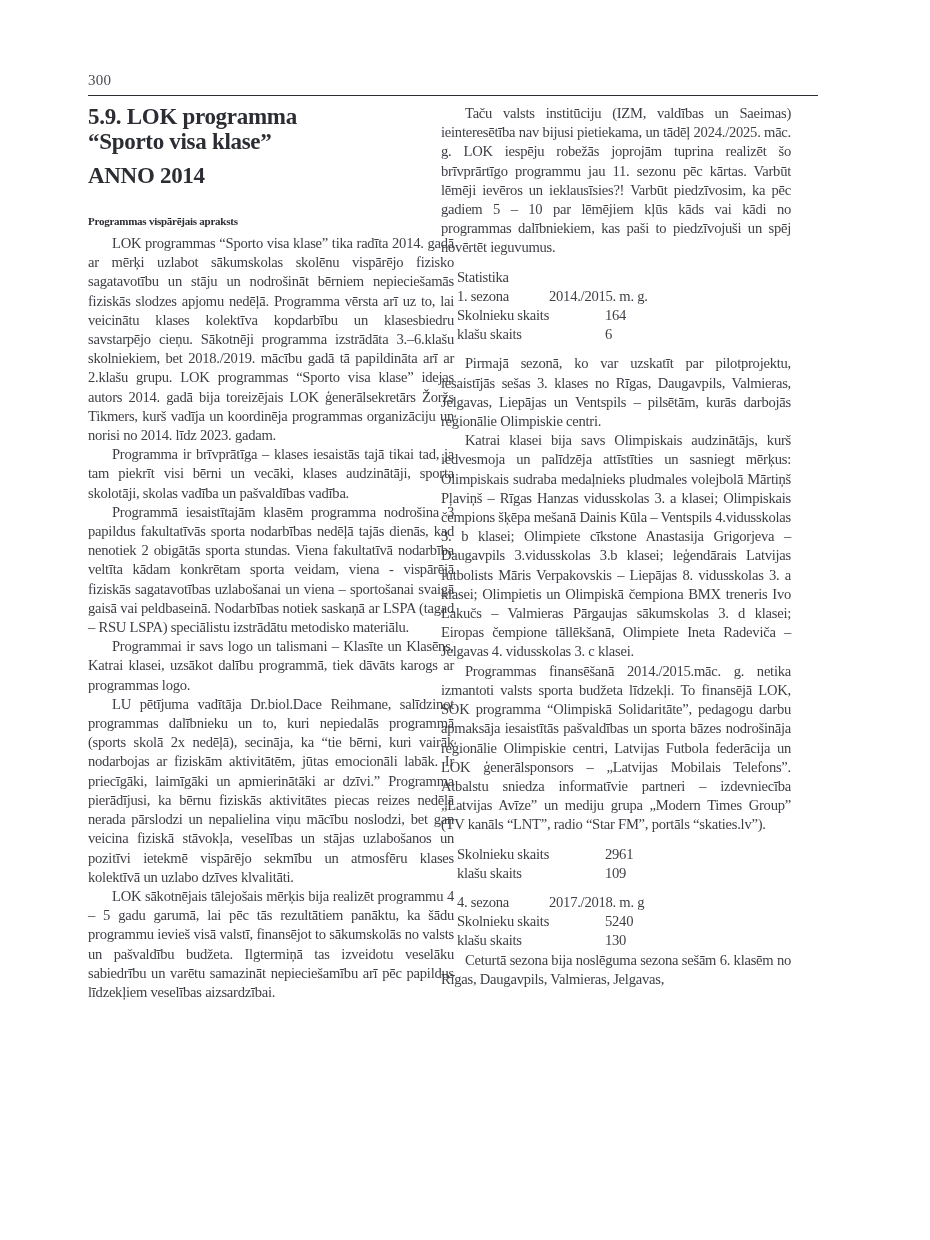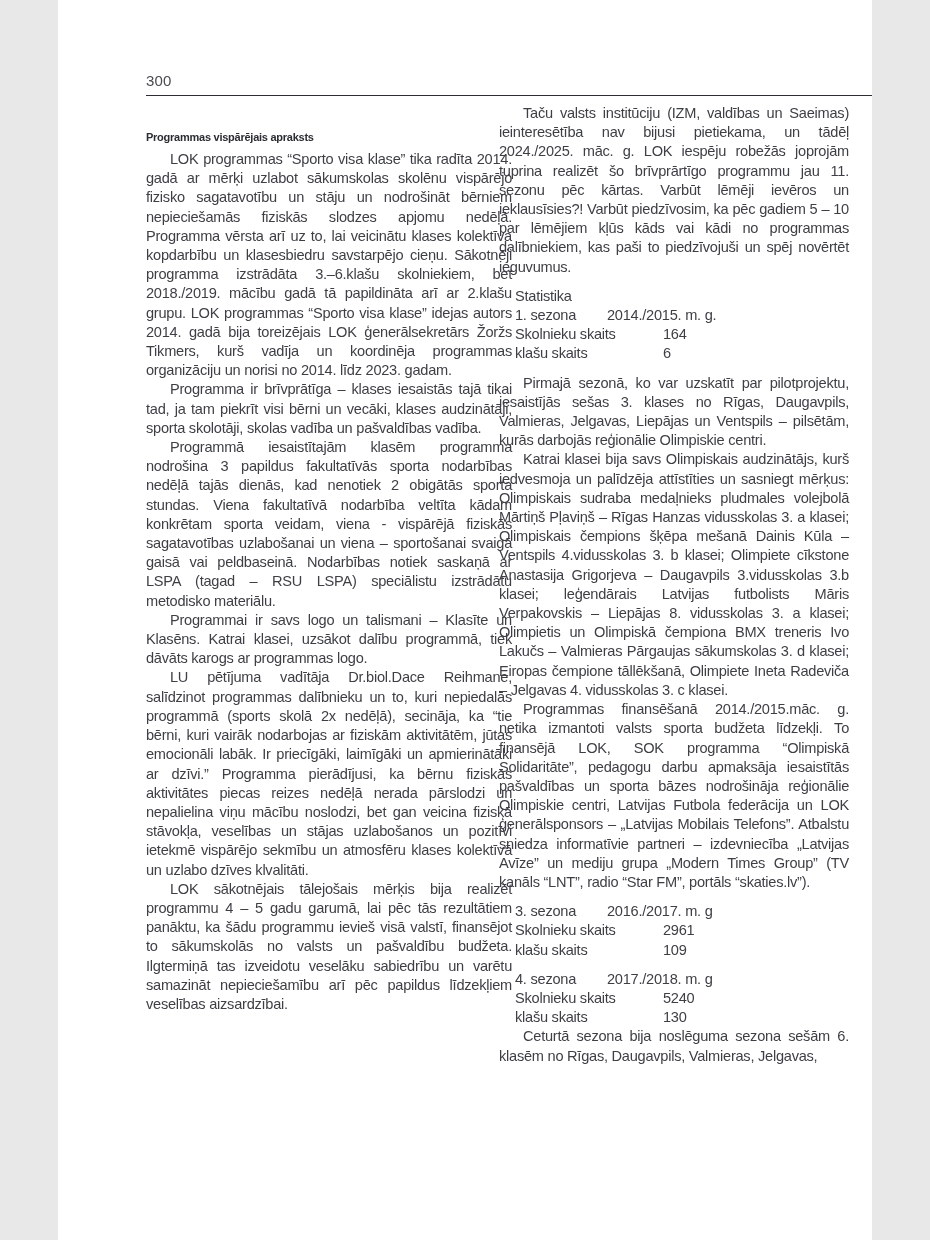--- a/index.html
+++ b/index.html
@@ -1,20 +1,20 @@
 <!DOCTYPE html>
 <html><head>
 <meta charset="utf-8">
 <style>
   html,body{margin:0;padding:0;background:#e8e8e8;}
   .page{
     position:relative;
-    width:814px;height:1240px;
+    width:930px;height:1240px;
     background:#ffffff;
-    font-family:Liberation Sans, sans-serif;
+    font-family:Liberation Serif, serif;
     color:#3d3f45;
     overflow:hidden;
     margin:0 auto;
   }
   .page-number{
     position:absolute;left:88px;top:72px;
     font-size:15px;color:#4a4c52;letter-spacing:0.2px;
   }
   .top-rule{
     position:absolute;left:88px;top:95px;
@@ -53,20 +53,25 @@
 </style>
 </head>
 <body>
 
 <div class="page">
 
   <div class="page-number">300</div>
   <div class="top-rule"></div>
 
   <div class="col col-left">
+    <h1 class="doc-title">
+      <span>5.9. LOK programma</span><br>
+      <span>“Sporto visa klase”</span>
+      <span class="anno">ANNO 2014</span>
+    </h1>
 
     <h2 class="section-heading">Programmas vispārējais apraksts</h2>
 
     <p class="body">LOK programmas “Sporto visa klase” tika radīta 2014. gadā ar mērķi uzlabot sākumskolas skolēnu vispārējo fizisko sagatavotību un stāju un nodrošināt bērniem nepieciešamās fiziskās slodzes apjomu nedēļā. Programma vērsta arī uz to, lai veicinātu klases kolektīva kopdarbību un klasesbiedru savstarpējo cieņu. Sākotnēji programma izstrādāta 3.–6.klašu skolniekiem, bet 2018./2019. mācību gadā tā papildināta arī ar 2.klašu grupu. LOK programmas “Sporto visa klase” idejas autors 2014. gadā bija toreizējais LOK ģenerālsekretārs Žoržs Tikmers, kurš vadīja un koordinēja programmas organizāciju un norisi no 2014. līdz 2023. gadam.</p>
     <p class="body">Programma ir brīvprātīga – klases iesaistās tajā tikai tad, ja tam piekrīt visi bērni un vecāki, klases audzinātāji, sporta skolotāji, skolas vadība un pašvaldības vadība.</p>
     <p class="body">Programmā iesaistītajām klasēm programma nodrošina 3 papildus fakultatīvās sporta nodarbības nedēļā tajās dienās, kad nenotiek 2 obigātās sporta stundas. Viena fakultatīvā nodarbība veltīta kādam konkrētam sporta veidam, viena - vispārējā fiziskās sagatavotības uzlabošanai un viena – sportošanai svaigā gaisā vai peldbaseinā. Nodarbības notiek saskaņā ar LSPA (tagad – RSU LSPA) speciālistu izstrādātu metodisko materiālu.</p>
     <p class="body">Programmai ir savs logo un talismani – Klasīte un Klasēns. Katrai klasei, uzsākot dalību programmā, tiek dāvāts karogs ar programmas logo.</p>
     <p class="body">LU pētījuma vadītāja Dr.biol.Dace Reihmane, salīdzinot programmas dalībnieku un to, kuri nepiedalās programmā (sports skolā 2x nedēļā), secināja, ka “tie bērni, kuri vairāk nodarbojas ar fiziskām aktivitātēm, jūtas emocionāli labāk. Ir priecīgāki, laimīgāki un apmierinātāki ar dzīvi.” Programma pierādījusi, ka bērnu fiziskās aktivitātes piecas reizes nedēļā nerada pārslodzi un nepalielina viņu mācību noslodzi, bet gan veicina fiziskā stāvokļa, veselības un stājas uzlabošanos un pozitīvi ietekmē vispārējo sekmību un atmosfēru klases kolektīvā un uzlabo dzīves klvalitāti.</p>
     <p class="body">LOK sākotnējais tālejošais mērķis bija realizēt programmu 4 – 5 gadu garumā, lai pēc tās rezultātiem panāktu, ka šādu programmu ievieš visā valstī, finansējot to sākumskolās no valsts un pašvaldību budžeta. Ilgtermiņā tas izveidotu veselāku sabiedrību un varētu samazināt nepieciešamību arī pēc papildus līdzekļiem veselības aizsardzībai.</p>
   </div>
@@ -87,23 +92,20 @@
       </div>
     </div>
 
     <p class="body">Pirmajā sezonā, ko var uzskatīt par pilotprojektu, iesaistījās sešas 3. klases no Rīgas, Daugavpils, Valmieras, Jelgavas, Liepājas un Ventspils – pilsētām, kurās darbojās reģionālie Olimpiskie centri.</p>
     <p class="body">Katrai klasei bija savs Olimpiskais audzinātājs, kurš iedvesmoja un palīdzēja attīstīties un sasniegt mērķus: Olimpiskais sudraba medaļnieks pludmales volejbolā Mārtiņš Pļaviņš – Rīgas Hanzas vidusskolas 3. a klasei; Olimpiskais čempions šķēpa mešanā Dainis Kūla – Ventspils 4.vidusskolas 3. b klasei; Olimpiete cīkstone Anastasija Grigorjeva – Daugavpils 3.vidusskolas 3.b klasei; leģendārais Latvijas futbolists Māris Verpakovskis – Liepājas 8. vidusskolas 3. a klasei; Olimpietis un Olimpiskā čempiona BMX treneris Ivo Lakučs – Valmieras Pārgaujas sākumskolas 3. d klasei; Eiropas čempione tāllēkšanā, Olimpiete Ineta Radeviča – Jelgavas 4. vidusskolas 3. c klasei.</p>
     <p class="body">Programmas finansēšanā 2014./2015.māc. g. netika izmantoti valsts sporta budžeta līdzekļi. To finansējā LOK, SOK programma “Olimpiskā Solidaritāte”, pedagogu darbu apmaksāja iesaistītās pašvaldības un sporta bāzes nodrošināja reģionālie Olimpiskie centri, Latvijas Futbola federācija un LOK ģenerālsponsors – „Latvijas Mobilais Telefons”. Atbalstu sniedza informatīvie partneri – izdevniecība „Latvijas Avīze” un mediju grupa „Modern Times Group” (TV kanāls “LNT”, radio “Star FM”, portāls “skaties.lv”).</p>
 
 
     <div class="stats-block">
       <div class="stat-line">
-        <span class="stat-label w-season">3. sezona</span><span>2016./2017. m. g</span>
-      </div>
-      <div class="stat-line">
         <span class="stat-label w-count">Skolnieku skaits</span><span>2961</span>
       </div>
       <div class="stat-line">
         <span class="stat-label w-count">klašu skaits</span><span>109</span>
       </div>
     </div>
 
     <div class="stats-block last">
       <div class="stat-line">
         <span class="stat-label w-season">4. sezona</span><span>2017./2018. m. g</span>

